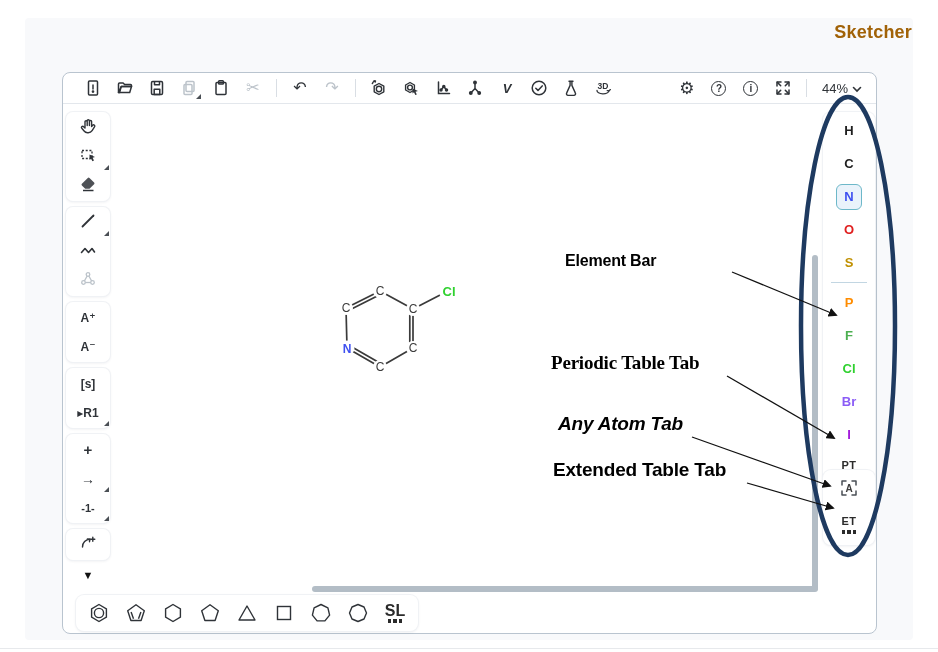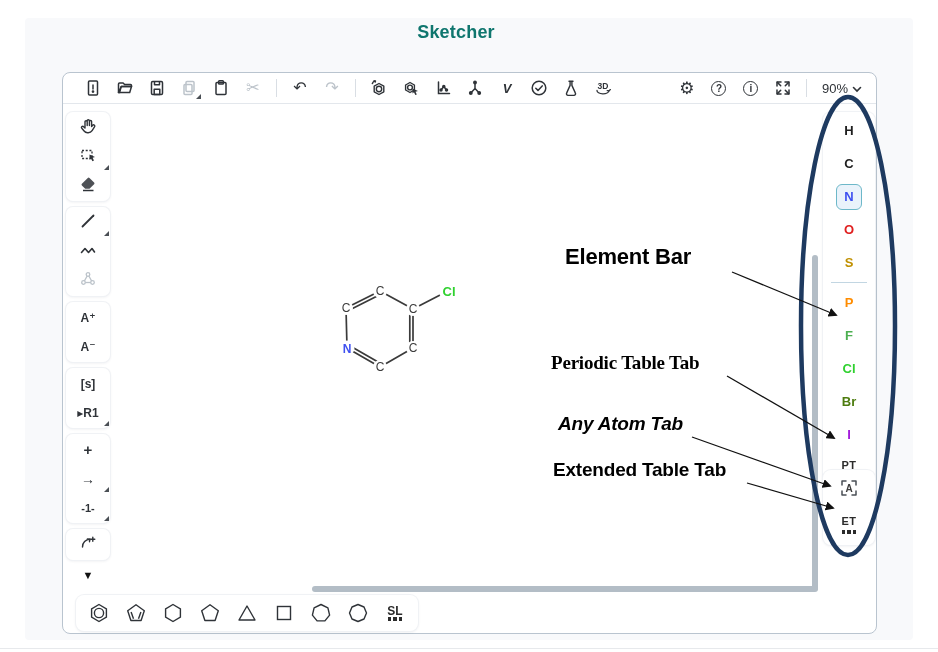--- a/index.html
+++ b/index.html
@@ -3,22 +3,22 @@
 <meta charset="utf-8">
 <style>
   * { margin:0; padding:0; box-sizing:border-box; }
   html,body { width:938px; height:652px; background:#ffffff;
     font-family:"Liberation Sans","DejaVu Sans",sans-serif; overflow:hidden; position:relative; }
 
   .card { position:absolute; left:25px; top:18px; width:888px; height:622px;
     background:#f8f9fb; border-radius:4px; }
   .page-bottom-line { position:absolute; left:0; top:648px; width:938px; height:1px; background:#e7e9ec; }
 
-  .page-title { position:absolute; left:0; top:22px; width:912px; text-align:center;
-    font-size:18px; font-weight:bold; color:#0f766e; letter-spacing:.2px; }
+  .page-title { position:absolute; left:0; top:22px; width:912px; text-align:right;
+    font-size:18px; font-weight:bold; color:#a16207; letter-spacing:.2px; }
 
   .sketcher { position:absolute; left:62px; top:72px; width:815px; height:562px;
     background:#ffffff; border:1.5px solid #b9c4cf; border-radius:8px; }
 
   
   .topbar { position:absolute; left:63px; top:73px; width:813px; height:31px;
     border-bottom:1px solid #e3e7ec; display:flex; align-items:center; padding:0 14px; }
   .tbtn { width:26px; height:24px; display:flex; align-items:center; justify-content:center;
     position:relative; color:#2f3338; cursor:pointer; margin:0 3px; flex:0 0 auto; }
   .tbtn svg { display:block; }
@@ -60,37 +60,37 @@
   .tab-item .lbl { font-size:11px; font-weight:bold; color:#2b2b2b; letter-spacing:.5px; line-height:1; }
   .dots { display:flex; gap:2px; }
   .dots i { width:3.2px; height:3.2px; background:#2b2b2b; display:block; }
 
   
   .template-bar { position:absolute; left:76px; top:595px; height:36px; background:#fff;
     border-radius:8px; display:flex; align-items:center; padding:0 12px; gap:15px;
     box-shadow:0 0 0 1px #f0f2f5, 0 1px 3px rgba(27,43,65,.10); }
   .tmpl { width:22px; height:24px; display:flex; flex-direction:column; align-items:center;
     justify-content:center; color:#2f3338; cursor:pointer; }
-  .tmpl .lbl { font-size:12px; font-weight:bold; color:#2b2b2b; line-height:1; }
+  .tmpl .lbl { font-size:16px; font-weight:bold; color:#2b2b2b; line-height:1; }
 
   
   .canvas { position:absolute; left:112px; top:105px; width:700px; height:480px; }
   .scrollbar-v { position:absolute; left:812px; top:255px; width:6px; height:336px;
     background:#b3bdc6; border-radius:3px; z-index:2; }
   .scrollbar-h { position:absolute; left:312px; top:586px; width:506px; height:6px;
     background:#b3bdc6; border-radius:3px; z-index:2; }
 
   .molecule { position:absolute; left:320px; top:270px; width:150px; height:125px; z-index:1; }
 
   
   .overlay { position:absolute; left:0; top:0; width:938px; height:652px;
     pointer-events:none; z-index:10; }
   .ann { position:absolute; font-size:19px; font-weight:bold; color:#000;
     letter-spacing:-0.2px; z-index:11; white-space:nowrap; }
-  .ann1 { left:565px; top:244px; font-size:22px;text-align:right; }
+  .ann1 { left:565px; top:252px; font-size:16px;text-align:right; }
   .ann2 { left:551px; top:352px;font-family:Liberation Serif, serif; }
   .ann3 { left:558px; top:413px;font-style:italic; }
   .ann4 { left:553px; top:459px;text-align:center; }
 </style>
 </head>
 <body>
 
 <div class="card"></div>
 <div class="page-title">Sketcher</div>
 
@@ -231,21 +231,21 @@
   <div class="tbtn">
     <span>
         <svg width="18" height="18" viewBox="0 0 18 18" fill="none" stroke="currentColor" stroke-width="1.5" stroke-linecap="round" stroke-linejoin="round">
           <path d="M3 7V3h4M11 3h4v4M15 11v4h-4M7 15H3v-4"></path>
           <path d="M3.4 3.4l3.3 3.3M14.6 3.4l-3.3 3.3M3.4 14.6l3.3-3.3M14.6 14.6l-3.3-3.3"></path>
         </svg>
       </span>
   </div>
   <div class="vdiv"></div>
   <div class="zoomctl">
-    <span>90%</span>
+    <span>44%</span>
     <span><svg width="10" height="7" viewBox="0 0 10 7" fill="none" stroke="#2f3338" stroke-width="1.6" stroke-linecap="round">
           <polyline points="1.5,1.5 5,5 8.5,1.5"></polyline>
         </svg></span>
   </div>
 </div>
 
 <div class="left-tools">
   <div class="tgroup">
     <div class="tool">
       <span><svg width="18" height="18" viewBox="0 0 18 18" fill="none" stroke="currentColor" stroke-width="1.4" stroke-linecap="round" stroke-linejoin="round">
@@ -387,21 +387,21 @@
   <div class="el-item">
       <span style="color: rgb(255, 140, 0);">P</span>
     </div>
   <div class="el-item">
       <span style="color: rgb(76, 175, 80);">F</span>
     </div>
   <div class="el-item">
       <span style="color: rgb(47, 209, 47);">Cl</span>
     </div>
   <div class="el-item">
-      <span style="color: #4d7c0f;">Br</span>
+      <span style="color: #8b5cf6;">Br</span>
     </div>
   <div class="el-item">
       <span style="color: rgb(163, 29, 219);">I</span>
     </div>
   <div class="tab-item">
     <span class="lbl">PT</span>
     <span class="dots">
         <i></i>
         <i></i>
         <i></i>

